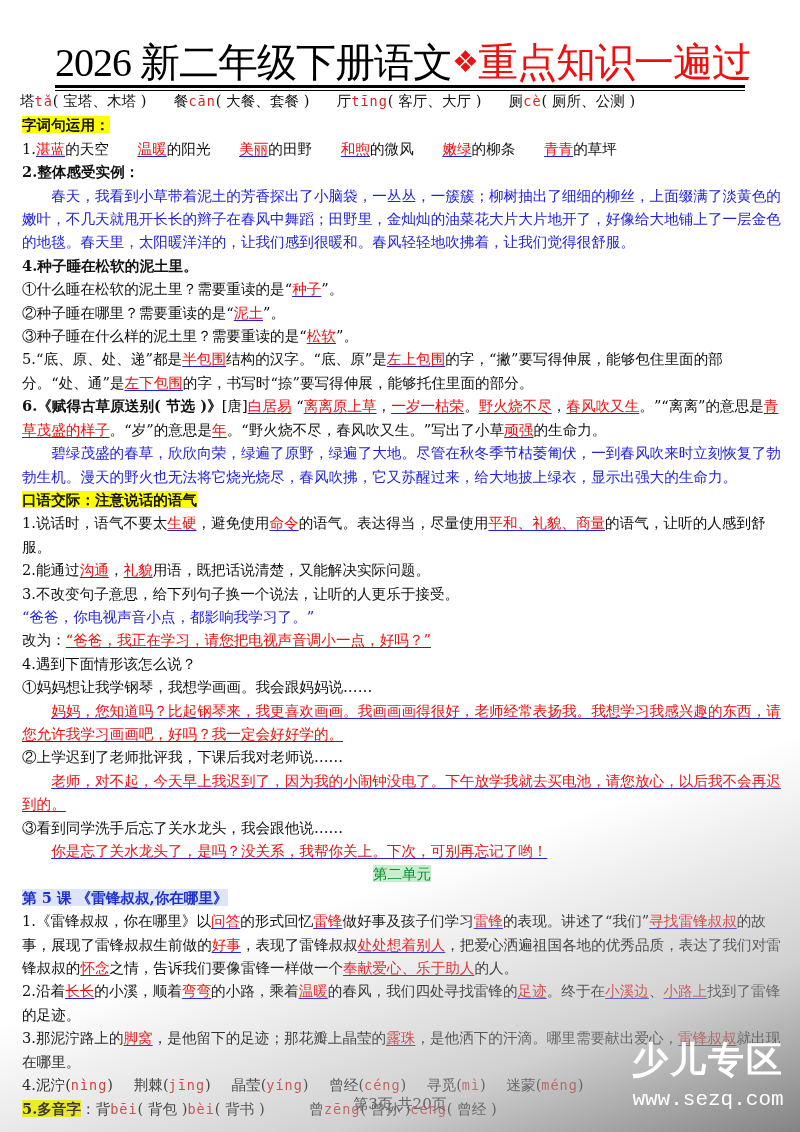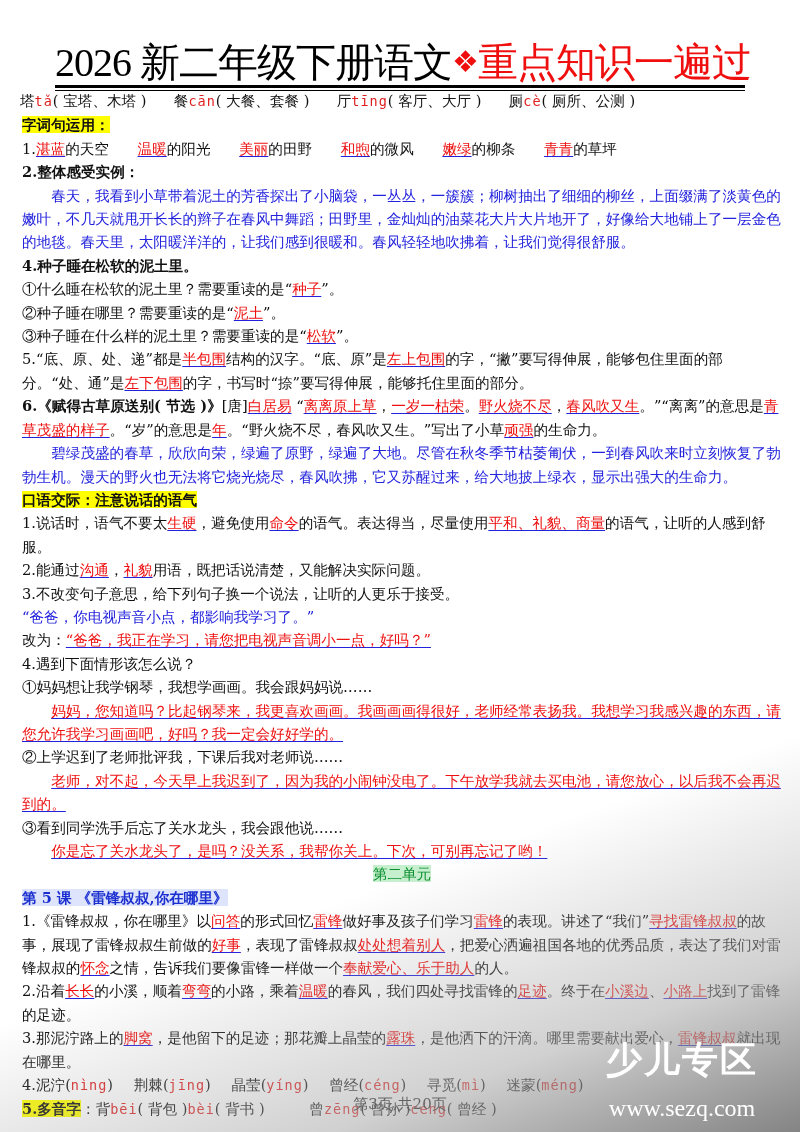--- a/index.html
+++ b/index.html
@@ -41,25 +41,25 @@
   .ur { color:#ee1111; text-decoration:underline; text-decoration-color:#2222dd; text-underline-offset:2px; }
   .hl { background:#ffff00; font-weight:bold; }
   .hl-green { background:#c6efce; color:#0a8f2e; }
   .hl-lav { background:#dde4fb; color:#1b2fd0; font-weight:bold; }
   .center { text-align:center; }
   .footer {
     position:absolute; left:0; width:800px; top:1095px; text-align:center;
     font-size:15px; color:#111;
   }
   .wm {
-    position:absolute; left:592px; top:1040px; width:180px; text-align:center;
+    position:absolute; left:618px; top:1040px; width:180px; text-align:center;
     color:#fff;
   }
   .wm .logo { font-family:"DejaVu Sans","Liberation Sans",sans-serif; font-size:36px; font-weight:bold; letter-spacing:2px; line-height:40px; }
-  .wm .url { font-family:Liberation Serif, serif; font-size:24px; line-height:28px; margin-top:14px; }
+  .wm .url { font-family:Liberation Mono, monospace; font-size:21px; line-height:28px; margin-top:6px; }
 </style>
 </head>
 <body>
 
 <div class="page">
 
   <div class="title-wrap">
     <div class="title">
       <span class="black">2026 新二年级下册语文</span><span class="diamond">❖</span><span class="red">重点知识一遍过</span>
     </div>

